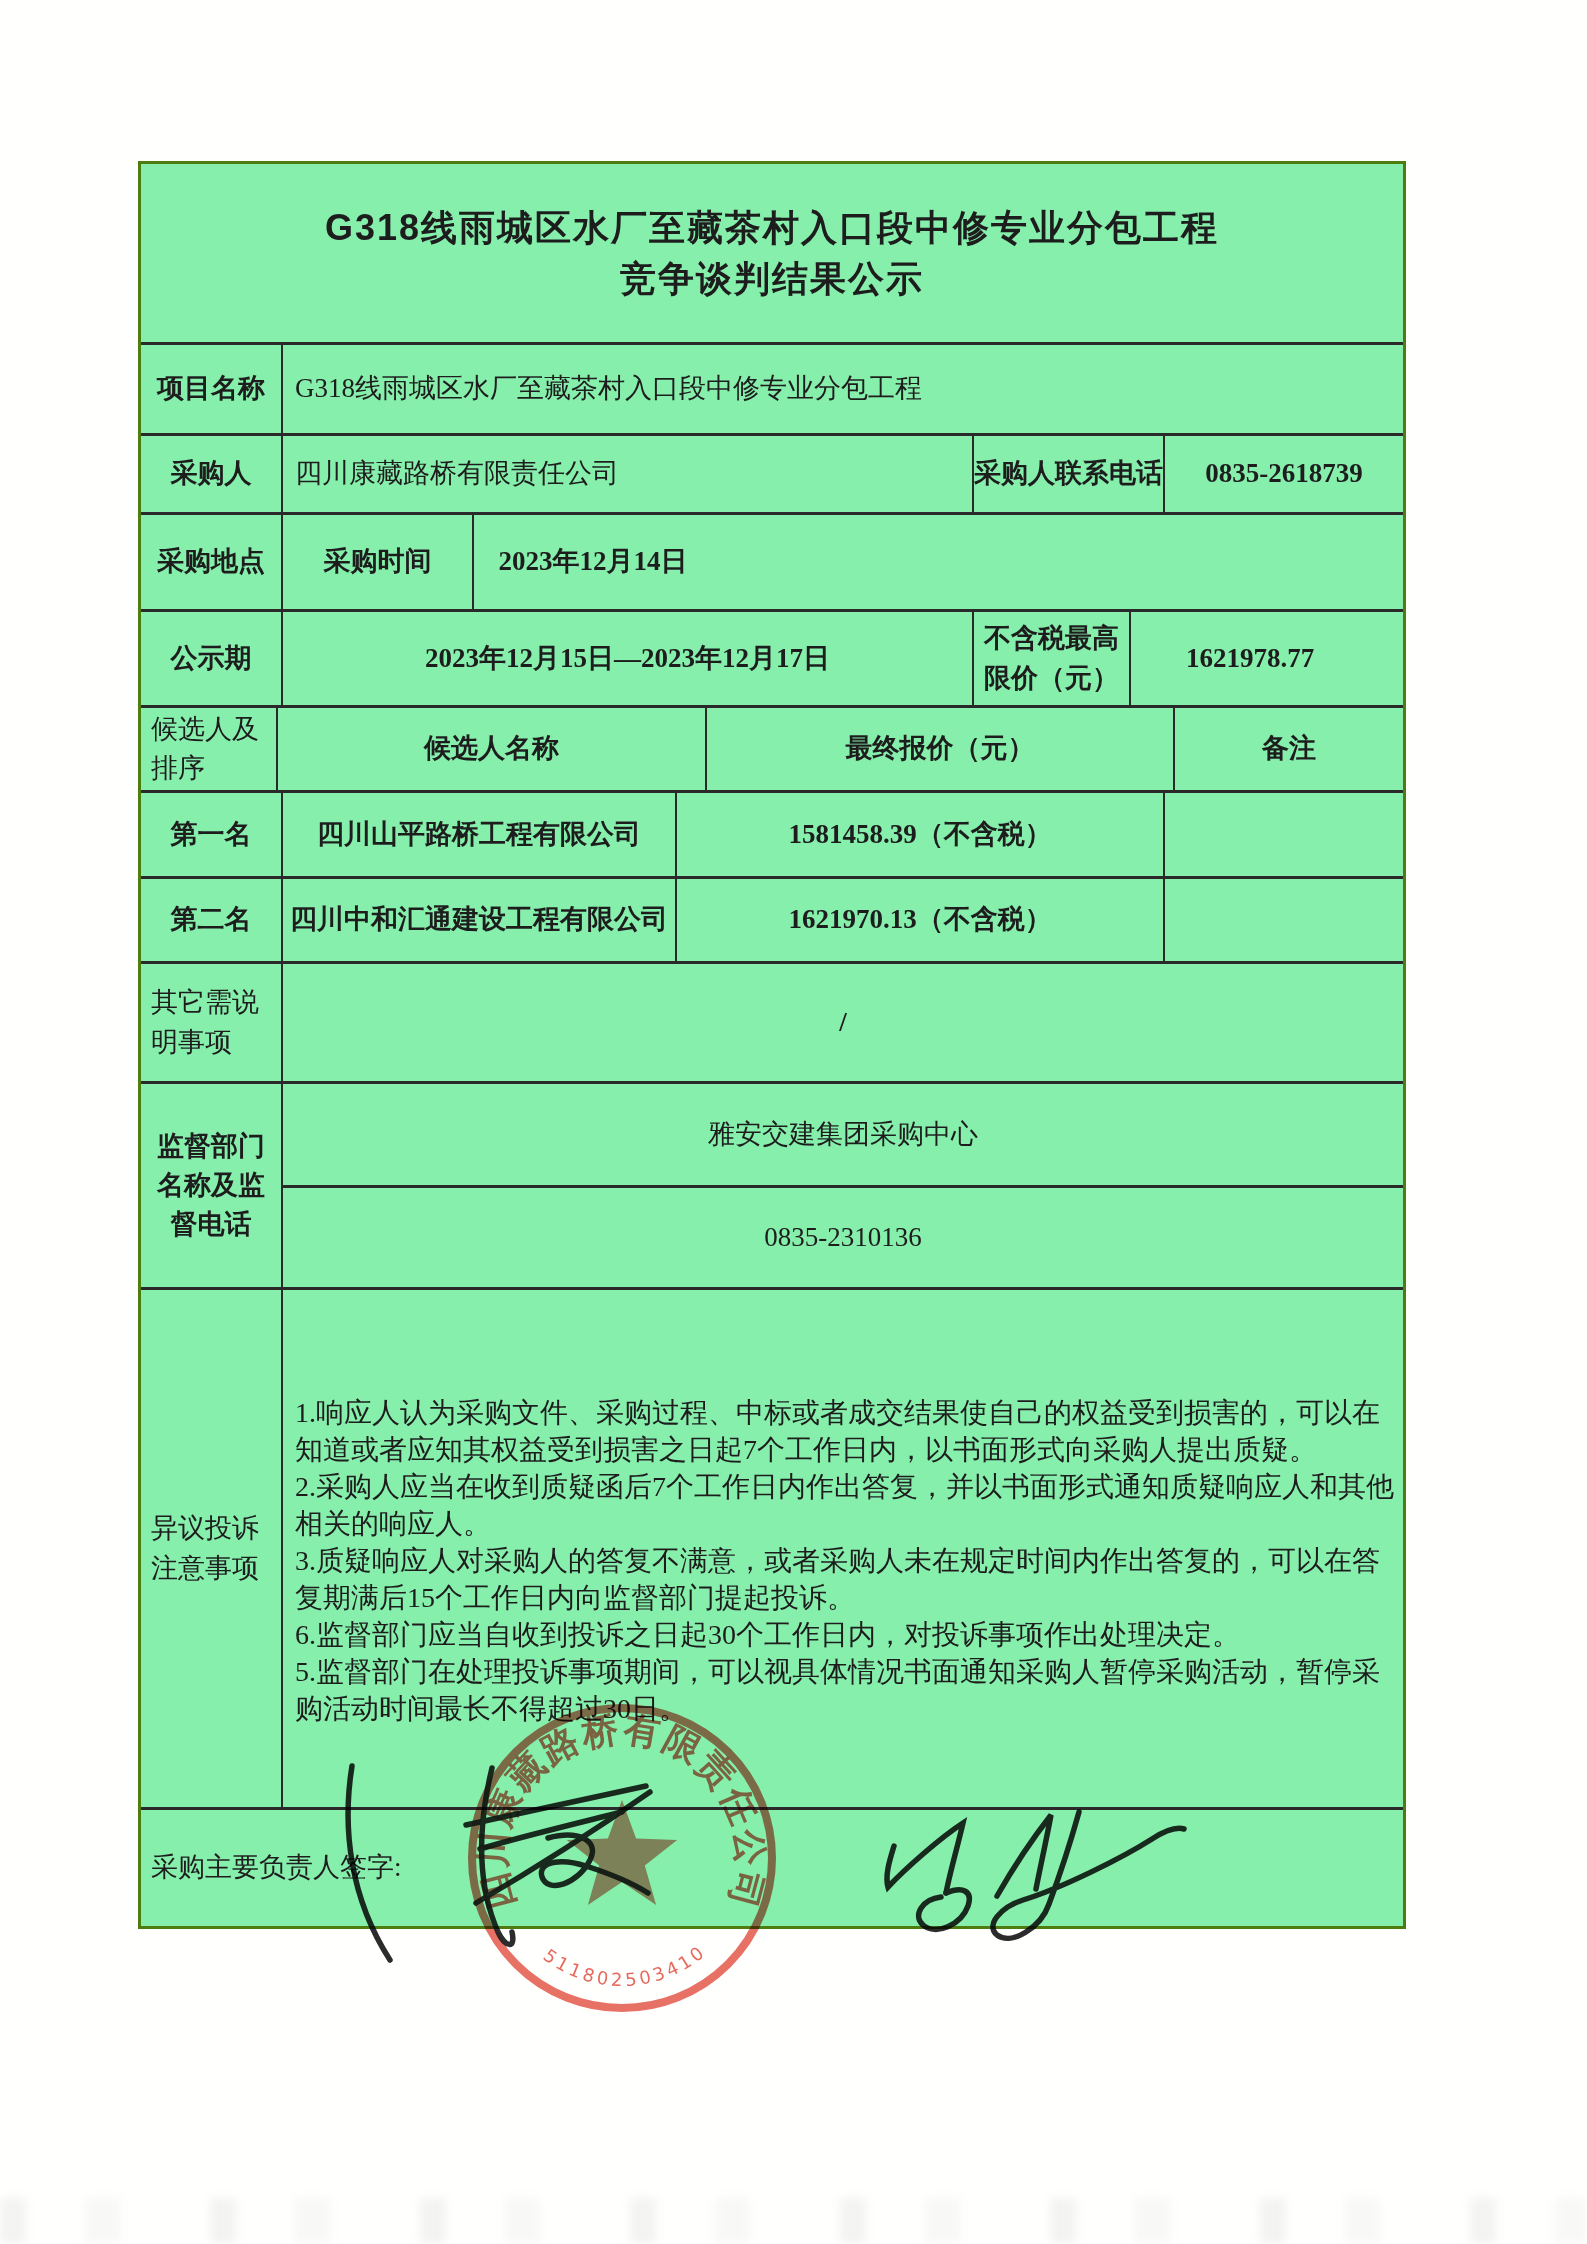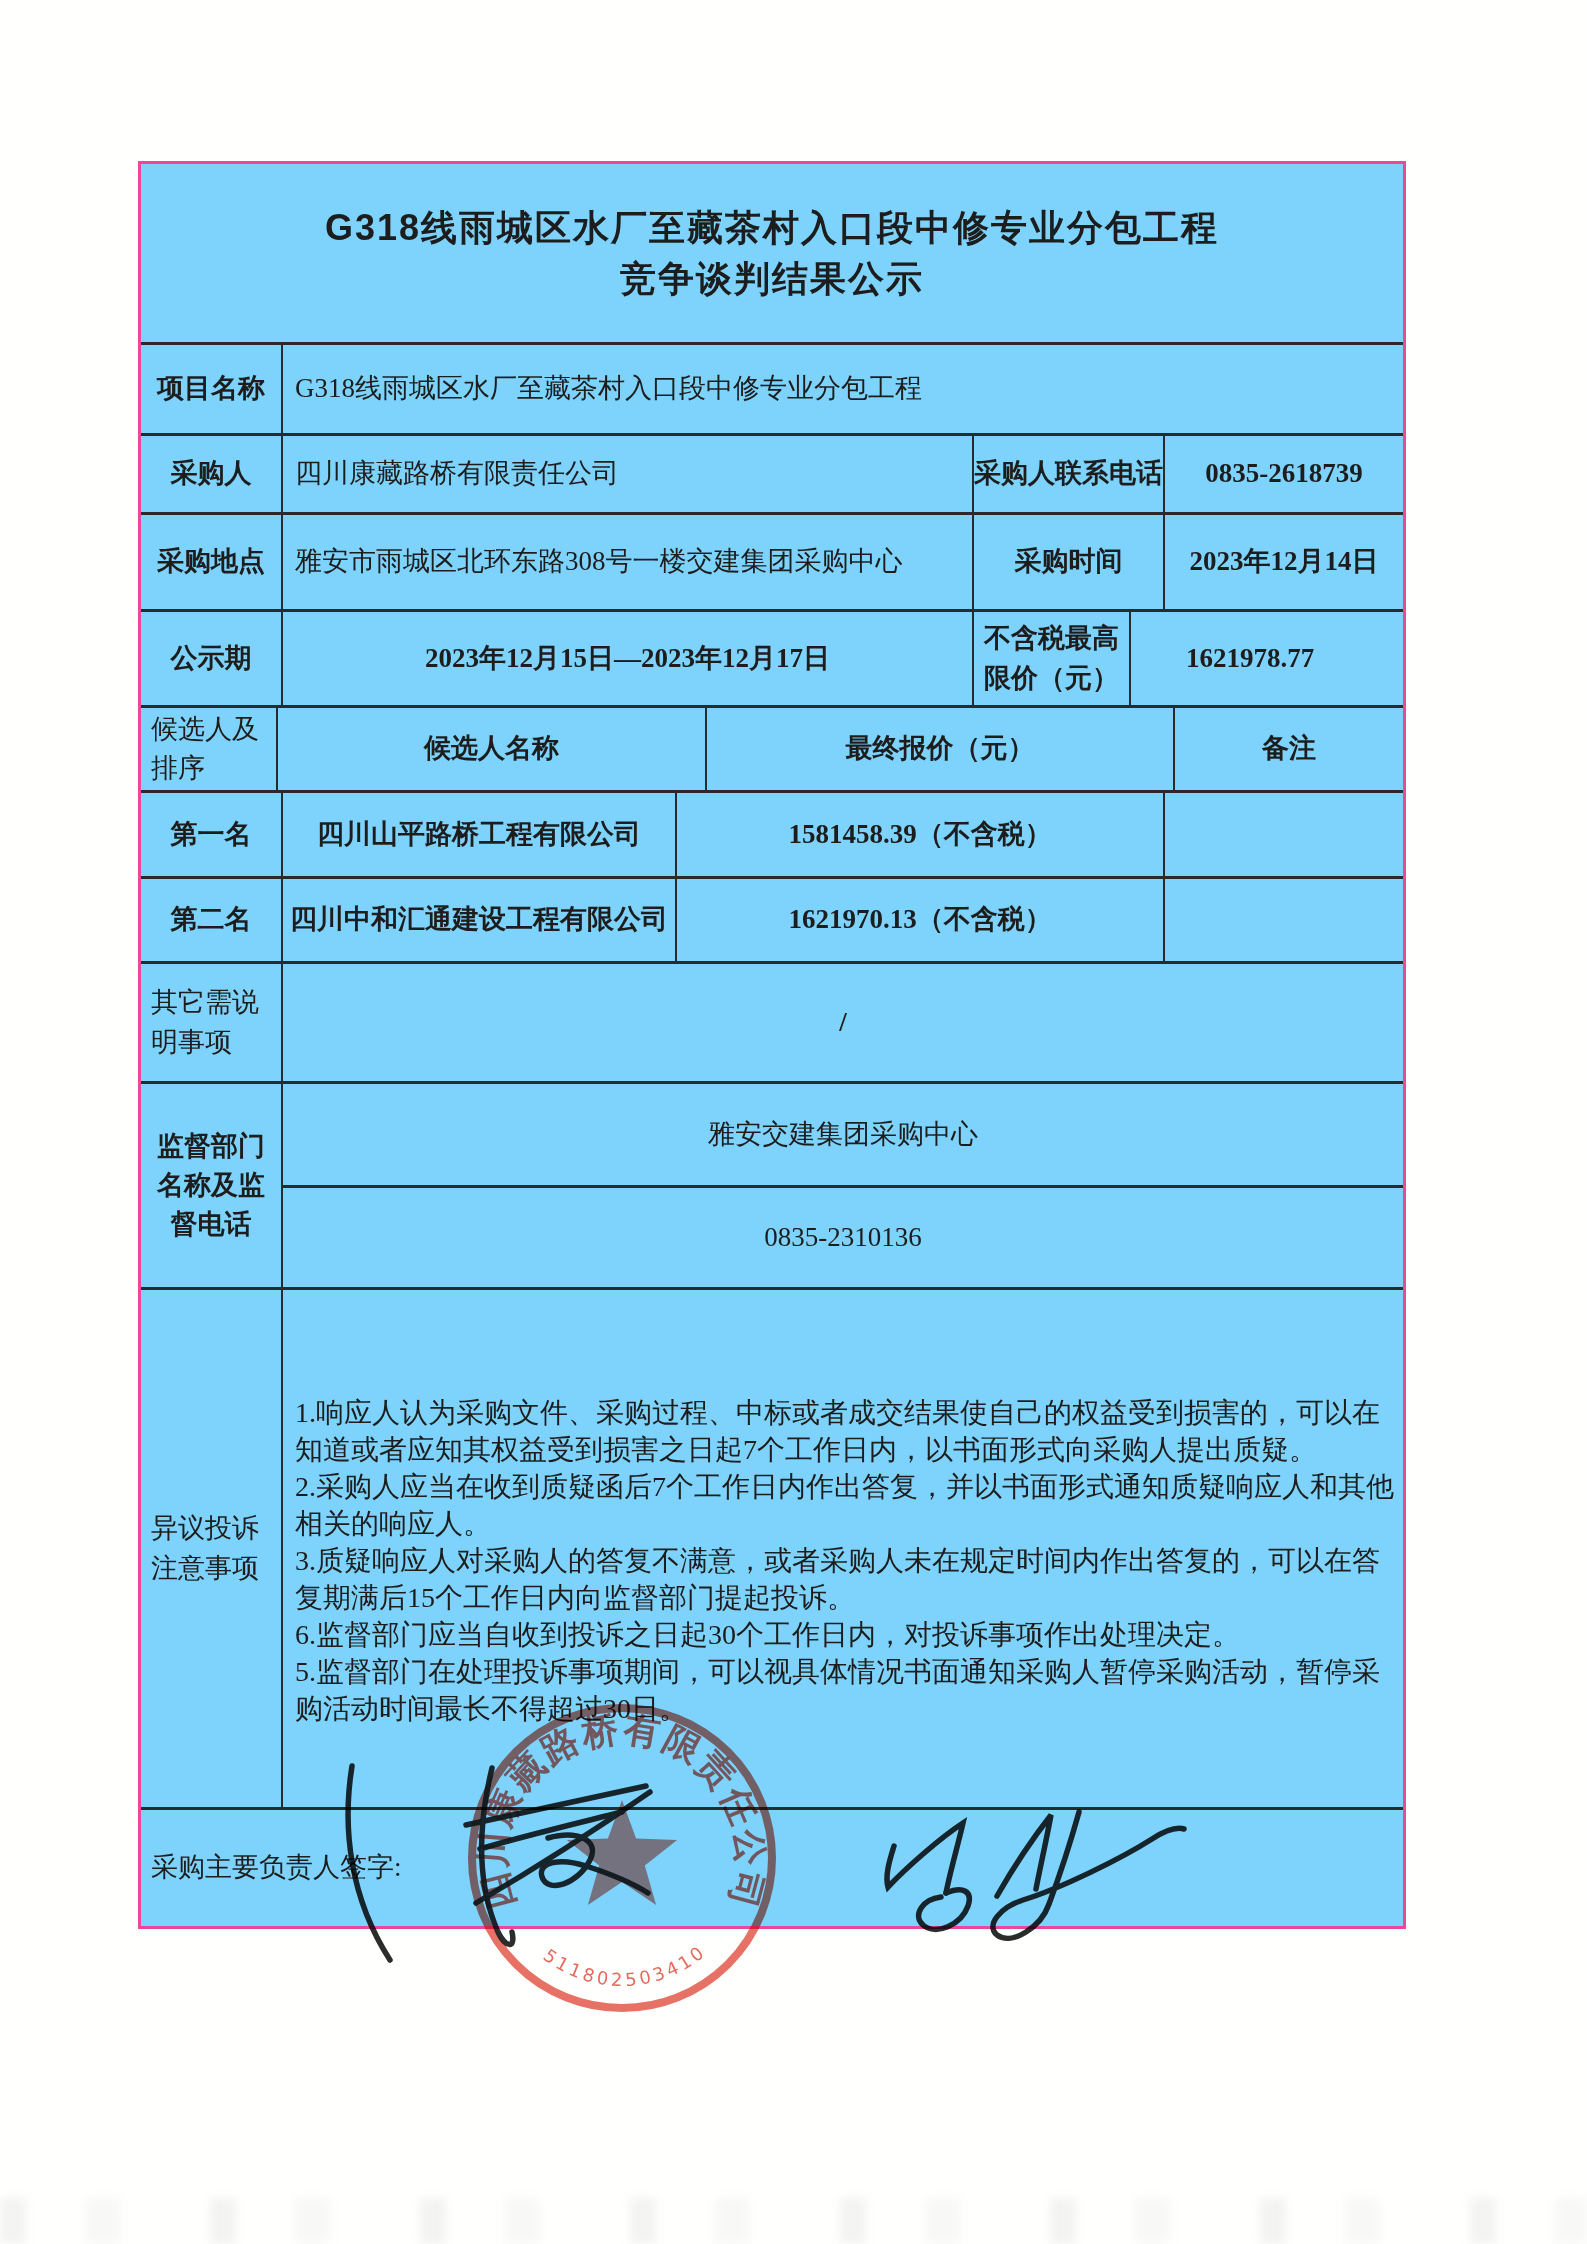--- a/index.html
+++ b/index.html
@@ -7,22 +7,22 @@
     position:relative;
     width:1587px;height:2244px;
     background:#fffffe;
     overflow:hidden;
     font-family:"Liberation Serif","DejaVu Serif",serif;
     color:#1d1d1d;
   }
   .doc-table{
     position:absolute;left:138px;top:161px;
     width:1262px;
-    border:3px solid #ec4899;
-    background:#7dd3fc;
+    border:3px solid #4d7c0f;
+    background:#86efac;
   }
   .row{display:flex;border-top:3px solid #2a2a2a;width:1262px;}
   .row.first{border-top:none;}
   .cell{
     box-sizing:border-box;
     border-left:2px solid #2a2a2a;
     display:flex;flex-direction:column;justify-content:center;
     font-size:27px;line-height:1.45;
   }
   .cell:first-child{border-left:none;}
@@ -81,21 +81,20 @@
 
     <div class="row" style="height:76px">
       <div class="cell lbl c-center">采购人</div>
       <div class="cell c-left" style="width:691px">四川康藏路桥有限责任公司</div>
       <div class="cell c-center" style="width:191px">采购人联系电话</div>
       <div class="cell c-center" style="width:240px">0835-2618739</div>
     </div>
 
     <div class="row" style="height:94px">
       <div class="cell lbl c-center">采购地点</div>
-      <div class="cell c-left" style="width:691px">雅安市雨城区北环东路308号一楼交建集团采购中心</div>
       <div class="cell c-center" style="width:191px">采购时间</div>
       <div class="cell c-center" style="width:240px">2023年12月14日</div>
     </div>
 
     <div class="row" style="height:93px">
       <div class="cell lbl c-center">公示期</div>
       <div class="cell c-center" style="width:691px">2023年12月15日—2023年12月17日</div>
       <div class="cell c-center" style="width:157px;padding:0 2px">不含税最高限价（元）</div>
       <div class="cell c-center" style="width:240px">1621978.77</div>
     </div>

